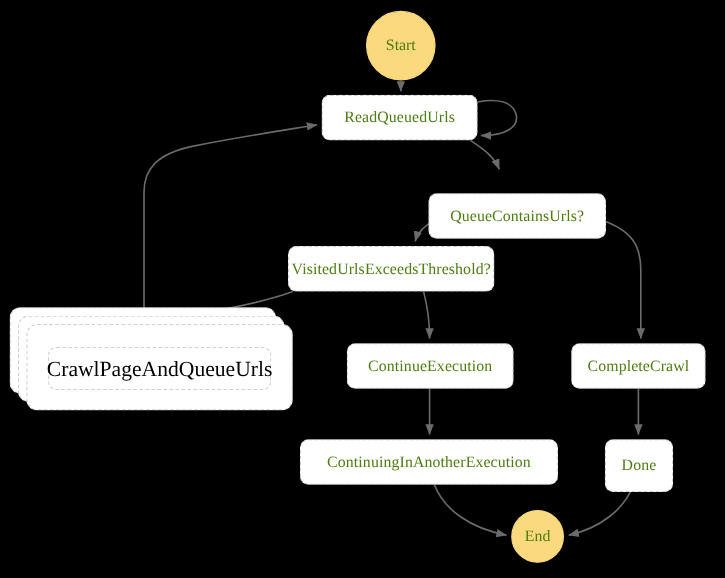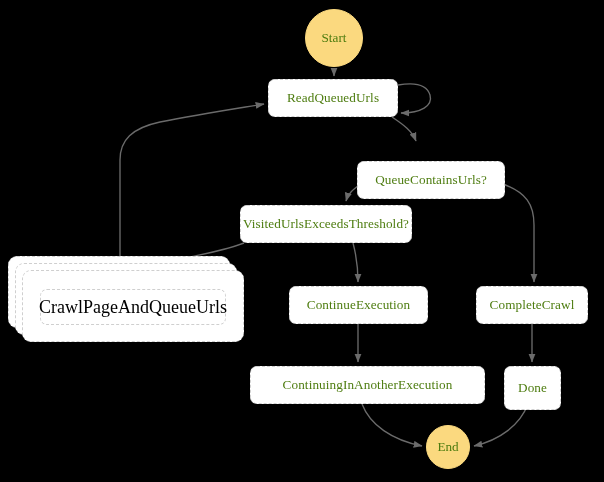--- a/index.html
+++ b/index.html
@@ -133,21 +133,21 @@
   </div>
 
   <div class="node node-box" style="left:289px; top:286px; width:139px; height:38px;">
     <span>ContinueExecution</span>
   </div>
 
   <div class="node node-box" style="left:476px; top:286px; width:112px; height:38px;">
     <span>CompleteCrawl</span>
   </div>
 
-  <div class="node node-box" style="left:250px; top:366px; width:235px; height:38px;">
+  <div class="node node-box" style="left:250px; top:366px; width:215px; height:38px;">
     <span>ContinuingInAnotherExecution</span>
   </div>
 
   <div class="node node-box" style="left:504px; top:366px; width:57px; height:44px;text-align:center;">
     <span>Done</span>
   </div>
 
   <div class="node node-circle" style="left:426px; top:425px; width:44px; height:44px;justify-content:center;">
     <span>End</span>
   </div>

